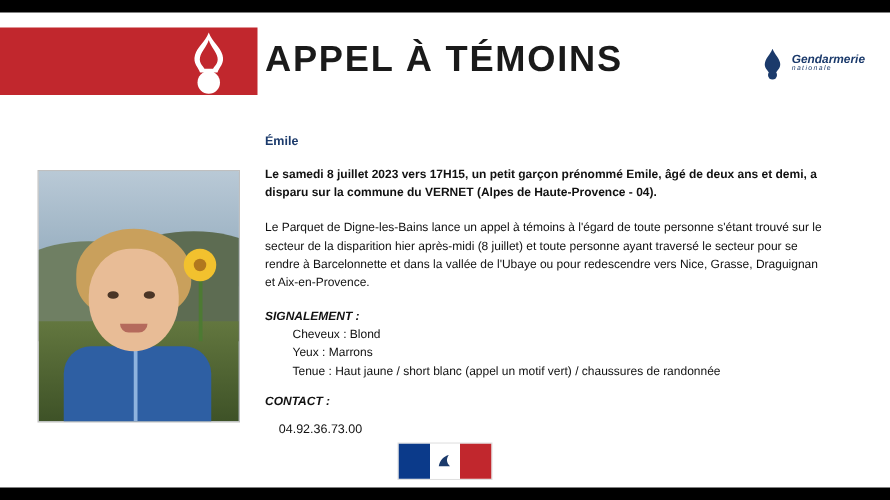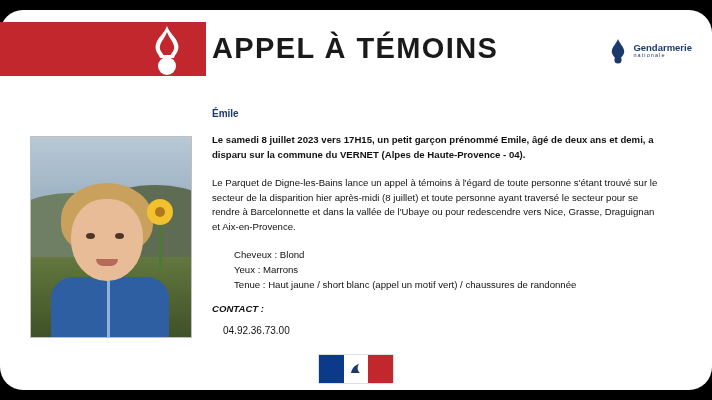--- a/index.html
+++ b/index.html
@@ -19,21 +19,20 @@
     height: 400px;
     background: #000;
   }
   .poster {
     position: absolute;
     left: 0;
     top: 10px;
     width: 712px;
     height: 380px;
     background: #ffffff;
-    border-radius: 23px;
   }
 
   
   .header {
     position: relative;
     height: 78px;
     width: 100%;
   }
   .header-red-left {
     position: absolute;
@@ -76,20 +75,21 @@
     display: flex;
     align-items: center;
     gap: 5px;
   }
   .gn-logo-mark {
     width: 20px;
     height: 26px;
   }
   .gn-logo-text {
     line-height: 1.05;
+    font-style: italic;
   }
   .gn-logo-text .l1 {
     font-size: 9.5px;
     color: #1b3a6b;
     font-weight: bold;
     display: block;
   }
   .gn-logo-text .l2 {
     font-size: 5.5px;
     color: #1b3a6b;
@@ -322,20 +322,21 @@
         <div class="flower"></div>
         <div class="flower-core"></div>
       </div>
 
       <div class="textcol">
         <div class="name">Émile</div>
 
         <p class="para">Le samedi 8 juillet 2023 vers 17H15, un petit garçon prénommé Emile, âgé de deux ans et demi, a disparu sur la commune du VERNET (Alpes de Haute-Provence - 04).</p>
         <p class="para-reg">Le Parquet de Digne-les-Bains lance un appel à témoins à l'égard de toute personne s'étant trouvé sur le secteur de la disparition hier après-midi (8 juillet) et toute personne ayant traversé le secteur pour se rendre à Barcelonnette et dans la vallée de l'Ubaye ou pour redescendre vers Nice, Grasse, Draguignan et Aix-en-Provence.</p>
 
+        <div class="section-head">SIGNALEMENT :</div>
         <ul class="sig-list">
           <li>Cheveux : Blond</li>
           <li>Yeux : Marrons</li>
           <li>Tenue : Haut jaune / short blanc (appel un motif vert) / chaussures de randonnée</li>
         </ul>
 
         <div class="contact-head">CONTACT :</div>
         <p class="contact-num">04.92.36.73.00</p>
       </div>
     </div>

